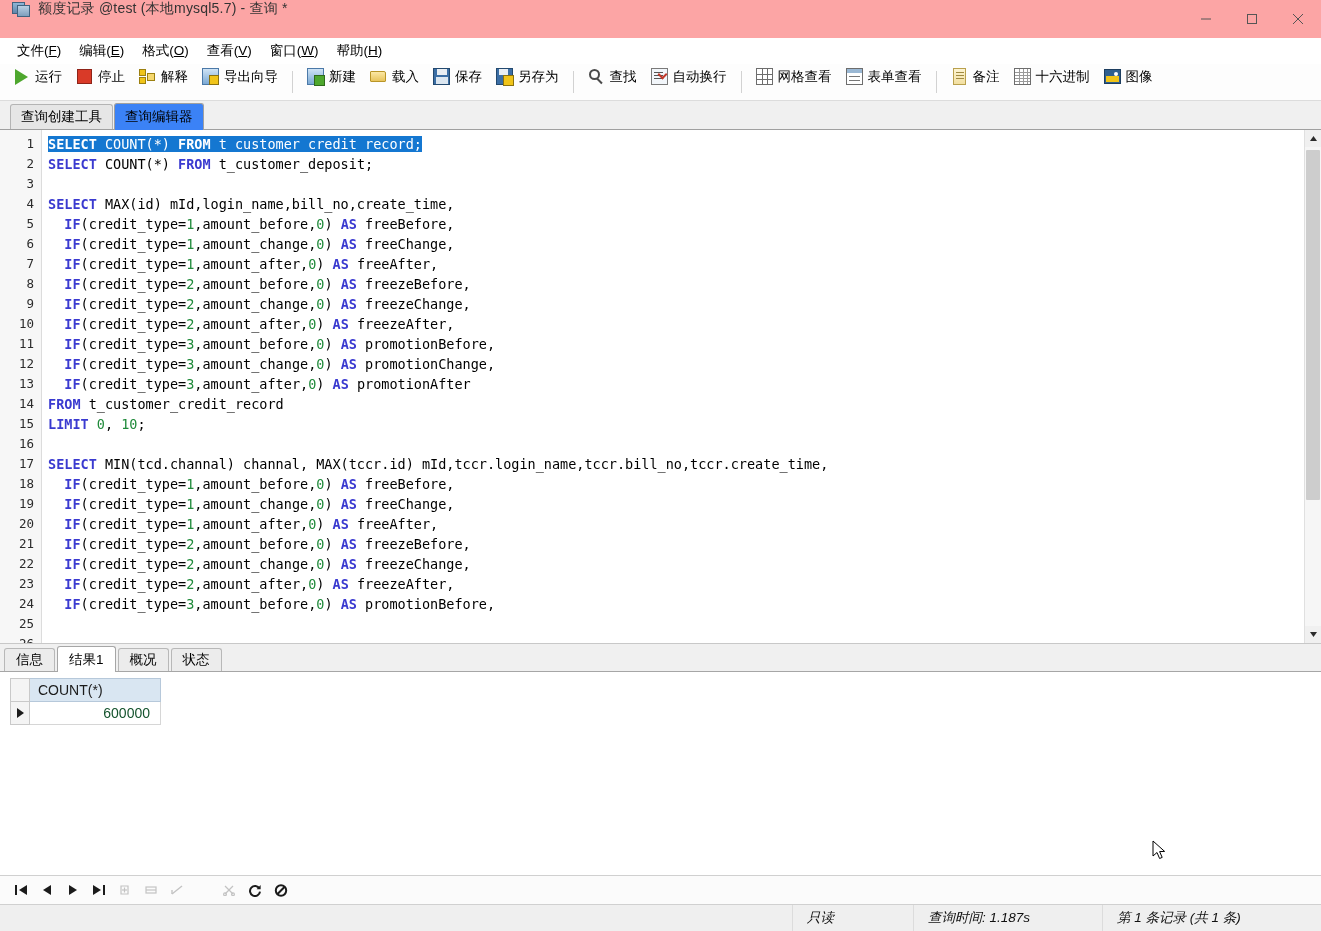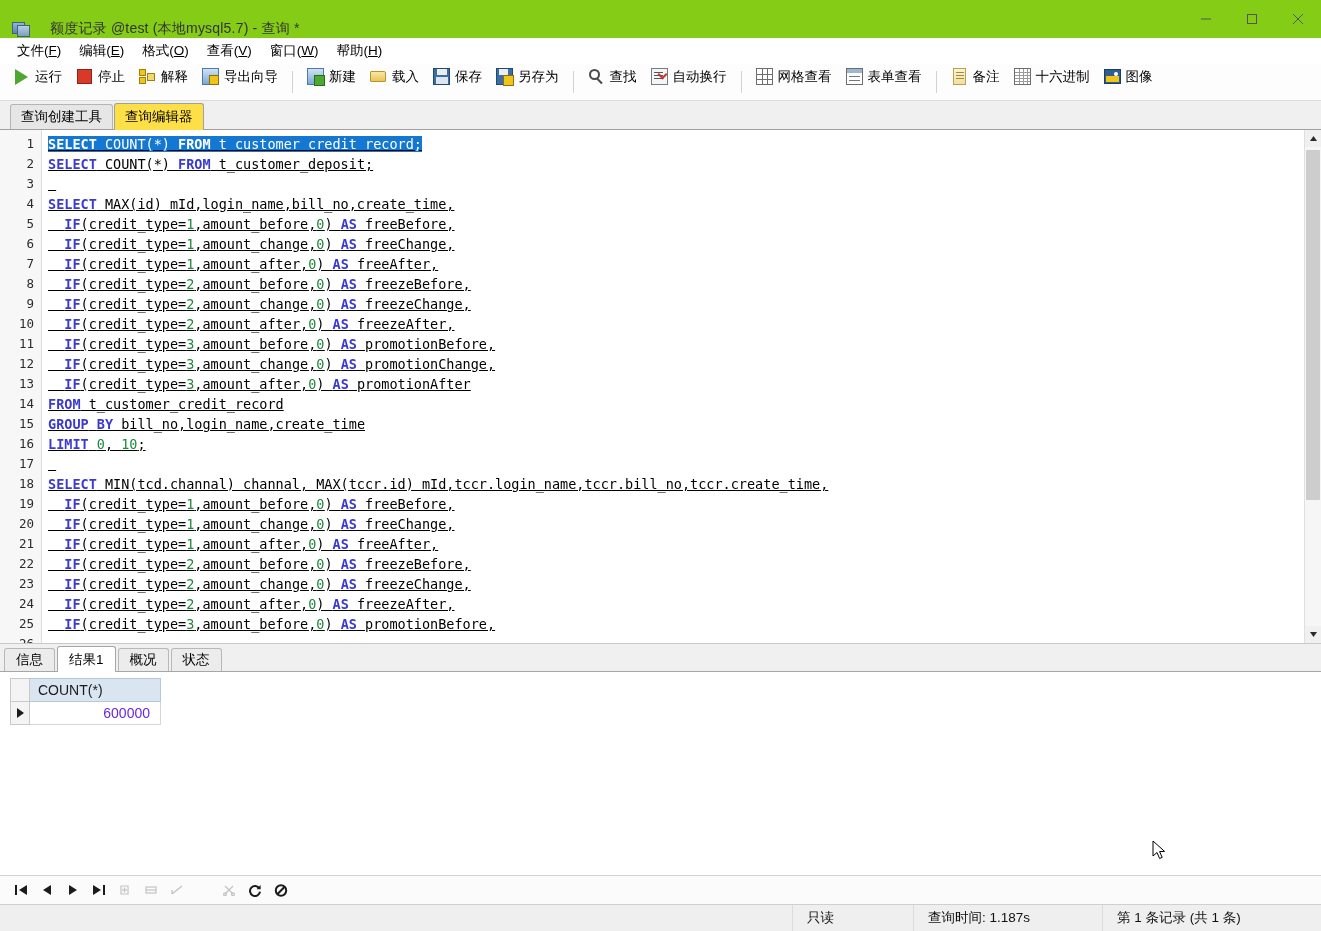--- a/index.html
+++ b/index.html
@@ -6,21 +6,21 @@
   body{
     width:1321px;height:931px;overflow:hidden;
     background:#ffffff;
     font-family:"Liberation Sans","DejaVu Sans",sans-serif;
     font-size:13px;color:#000;
     -webkit-font-smoothing:antialiased;
   }
   .app{position:relative;width:1321px;height:931px;display:flex;flex-direction:column;background:#ffffff;}
 
   
-  .titlebar{height:38px;flex:0 0 38px;display:flex;align-items:flex-end;background:#84cc16;position:relative;gap:12px;}
+  .titlebar{height:38px;flex:0 0 38px;display:flex;align-items:flex-start;background:#fca5a5;position:relative;}
   .title-icon{width:18px;height:18px;margin-left:12px;margin-right:8px;position:relative;flex:0 0 18px;}
   .title-icon .db1{position:absolute;left:0;top:2px;width:13px;height:12px;background:linear-gradient(#8fb6d6,#5f86ab);border:1px solid #41627f;box-sizing:border-box;}
   .title-icon .db2{position:absolute;left:5px;top:5px;width:13px;height:12px;background:linear-gradient(#b9cfe3,#7e9fbd);border:1px solid #41627f;box-sizing:border-box;}
   .title-text{font-size:14px;color:#333;white-space:nowrap;letter-spacing:.2px;}
   .wincontrols{position:absolute;right:0;top:0;height:38px;display:flex;}
   .wc{width:46px;height:38px;display:flex;align-items:center;justify-content:center;}
   .wc svg{display:block;}
 
   
   .menubar{height:26px;flex:0 0 26px;display:flex;align-items:center;padding-left:8px;background:#ffffff;}
@@ -79,28 +79,28 @@
       linear-gradient(#9a9a9a,#9a9a9a) 12px 0/1px 100% no-repeat,#fff;}
   .ic-img{position:absolute;inset:1px 0;background:#2f5f8f;border:1px solid #1d3e60;box-sizing:border-box;}
   .ic-img::before{content:"";position:absolute;left:1px;bottom:1px;width:13px;height:6px;background:#f0c419;}
   .ic-img::after{content:"";position:absolute;right:2px;top:2px;width:4px;height:4px;border-radius:50%;background:#fff;}
 
   
   .edtabs{height:28px;flex:0 0 28px;display:flex;align-items:flex-end;background:#f0f0f0;border-bottom:1px solid #a0a0a0;padding-left:10px;}
   .edtab{height:24px;display:flex;align-items:center;padding:0 10px;font-size:13.5px;
       background:#e6e6e6;border:1px solid #b4b4b4;border-bottom:none;margin-right:1px;
       border-radius:3px 3px 0 0;color:#000;cursor:default;}
-  .edtab.active{background:#fde047;height:26px;border-color:#a0a0a0;position:relative;z-index:2;margin-bottom:-1px;text-align:right;}
+  .edtab.active{background:#3b82f6;height:26px;border-color:#a0a0a0;position:relative;z-index:2;margin-bottom:-1px;text-align:right;}
 
   
   .editorwrap{flex:0 0 513px;display:flex;position:relative;background:#fff;border-bottom:1px solid #c8c8c8;overflow:hidden;}
   .gutter{flex:0 0 42px;background:#f7f7f7;border-right:1px solid #dcdcdc;padding-top:4px;box-sizing:border-box;}
   .gline{height:20px;line-height:20px;text-align:right;padding-right:7px;
       font-family:"DejaVu Sans Mono","Liberation Mono",monospace;font-size:12.5px;color:#2b2b2b;}
-  .code{flex:1 1 auto;padding-top:4px;padding-left:6px;box-sizing:border-box;overflow:hidden;position:relative;text-decoration:underline;}
+  .code{flex:1 1 auto;padding-top:4px;padding-left:6px;box-sizing:border-box;overflow:hidden;position:relative;}
   .cline{height:20px;line-height:20px;white-space:pre;
       font-family:"DejaVu Sans Mono","Liberation Mono",monospace;font-size:13.5px;color:#000;}
   .kw{color:#3a3ad0;font-weight:bold;}
   .num{color:#1f8a3a;}
   .sel{background:#1477d1;color:#ffffff;}
   .sel .kw{color:#ffffff;}
 
   
   .vscroll{position:absolute;right:0;top:0;width:17px;height:100%;background:#f6f6f6;border-left:1px solid #e0e0e0;box-sizing:border-box;}
   .vs-btn{height:17px;display:flex;align-items:center;justify-content:center;background:#f0f0f0;}
@@ -113,29 +113,29 @@
       background:#ececec;border:1px solid #b8b8b8;border-bottom:none;margin-right:2px;border-radius:3px 3px 0 0;cursor:default;}
   .restab.active{background:#ffffff;height:25px;border-color:#a6a6a6;margin-bottom:-1px;position:relative;z-index:2;}
 
   
   .gridarea{flex:1 1 auto;background:#ffffff;position:relative;padding:6px 0 0 10px;box-sizing:border-box;overflow:hidden;}
   .gtable{border-collapse:collapse;}
   .gcorner{width:16px;background:#f4f4f4;border:1px solid #c9c9c9;}
   .gth{background:#d9e6f2;border:1px solid #b6c8da;padding:3px 8px;font-size:14px;text-align:left;font-weight:normal;color:#1b1b1b;min-width:110px;}
   .growhdr{width:16px;background:#f4f4f4;border:1px solid #c9c9c9;text-align:center;vertical-align:middle;}
   .growhdr .arrow{width:0;height:0;border-left:7px solid #1b1b1b;border-top:5px solid transparent;border-bottom:5px solid transparent;margin:0 auto;}
-  .gtd{background:#ffffff;border:1px solid #d6d6d6;padding:3px 10px;font-size:14px;text-align:right;min-width:110px;color:#6d28d9;}
+  .gtd{background:#ffffff;border:1px solid #d6d6d6;padding:3px 10px;font-size:14px;text-align:right;min-width:110px;color:#14532d;}
 
   
   .navbar{height:28px;flex:0 0 28px;display:flex;align-items:center;background:#fbfbfb;border-top:1px solid #d0d0d0;padding-left:8px;}
   .nb{width:26px;height:22px;display:flex;align-items:center;justify-content:center;cursor:default;}
   .nb svg{display:block;}
 
   
-  .statusbar{height:26px;flex:0 0 26px;display:flex;align-items:flex-start;background:#efefef;border-top:1px solid #d0d0d0;font-size:13.5px;color:#111;}
+  .statusbar{height:26px;flex:0 0 26px;display:flex;align-items:flex-start;background:#efefef;border-top:1px solid #d0d0d0;font-size:13.5px;color:#111;font-style:italic;}
   .sb-spacer{flex:1 1 auto;}
   .sb-cell{height:26px;display:flex;align-items:center;padding:0 14px;border-left:1px solid #dcdcdc;white-space:nowrap;}
   .sb-cell.first{border-left:1px solid #dcdcdc;}
 
   
   .cursor{position:absolute;pointer-events:none;z-index:50;}
 </style>
 </head>
 <body>
 
@@ -323,21 +323,20 @@
         <div class="cline"><span>  </span><span class="kw">IF</span><span>(credit_type=</span><span class="num">1</span><span>,amount_before,</span><span class="num">0</span><span>) </span><span class="kw">AS</span><span> freeBefore,</span></div>
         <div class="cline"><span>  </span><span class="kw">IF</span><span>(credit_type=</span><span class="num">1</span><span>,amount_change,</span><span class="num">0</span><span>) </span><span class="kw">AS</span><span> freeChange,</span></div>
         <div class="cline"><span>  </span><span class="kw">IF</span><span>(credit_type=</span><span class="num">1</span><span>,amount_after,</span><span class="num">0</span><span>) </span><span class="kw">AS</span><span> freeAfter,</span></div>
         <div class="cline"><span>  </span><span class="kw">IF</span><span>(credit_type=</span><span class="num">2</span><span>,amount_before,</span><span class="num">0</span><span>) </span><span class="kw">AS</span><span> freezeBefore,</span></div>
         <div class="cline"><span>  </span><span class="kw">IF</span><span>(credit_type=</span><span class="num">2</span><span>,amount_change,</span><span class="num">0</span><span>) </span><span class="kw">AS</span><span> freezeChange,</span></div>
         <div class="cline"><span>  </span><span class="kw">IF</span><span>(credit_type=</span><span class="num">2</span><span>,amount_after,</span><span class="num">0</span><span>) </span><span class="kw">AS</span><span> freezeAfter,</span></div>
         <div class="cline"><span>  </span><span class="kw">IF</span><span>(credit_type=</span><span class="num">3</span><span>,amount_before,</span><span class="num">0</span><span>) </span><span class="kw">AS</span><span> promotionBefore,</span></div>
         <div class="cline"><span>  </span><span class="kw">IF</span><span>(credit_type=</span><span class="num">3</span><span>,amount_change,</span><span class="num">0</span><span>) </span><span class="kw">AS</span><span> promotionChange,</span></div>
         <div class="cline"><span>  </span><span class="kw">IF</span><span>(credit_type=</span><span class="num">3</span><span>,amount_after,</span><span class="num">0</span><span>) </span><span class="kw">AS</span><span> promotionAfter</span></div>
         <div class="cline"><span class="kw">FROM</span><span> t_customer_credit_record</span></div>
-        <div class="cline"><span class="kw">GROUP</span><span> </span><span class="kw">BY</span><span> bill_no,login_name,create_time</span></div>
         <div class="cline"><span class="kw">LIMIT</span><span> </span><span class="num">0</span><span>, </span><span class="num">10</span><span>;</span></div>
         <div class="cline">&nbsp;</div>
         <div class="cline"><span class="kw">SELECT</span><span> MIN(tcd.channal) channal, MAX(tccr.id) mId,tccr.login_name,tccr.bill_no,tccr.create_time,</span></div>
         <div class="cline"><span>  </span><span class="kw">IF</span><span>(credit_type=</span><span class="num">1</span><span>,amount_before,</span><span class="num">0</span><span>) </span><span class="kw">AS</span><span> freeBefore,</span></div>
         <div class="cline"><span>  </span><span class="kw">IF</span><span>(credit_type=</span><span class="num">1</span><span>,amount_change,</span><span class="num">0</span><span>) </span><span class="kw">AS</span><span> freeChange,</span></div>
         <div class="cline"><span>  </span><span class="kw">IF</span><span>(credit_type=</span><span class="num">1</span><span>,amount_after,</span><span class="num">0</span><span>) </span><span class="kw">AS</span><span> freeAfter,</span></div>
         <div class="cline"><span>  </span><span class="kw">IF</span><span>(credit_type=</span><span class="num">2</span><span>,amount_before,</span><span class="num">0</span><span>) </span><span class="kw">AS</span><span> freezeBefore,</span></div>
         <div class="cline"><span>  </span><span class="kw">IF</span><span>(credit_type=</span><span class="num">2</span><span>,amount_change,</span><span class="num">0</span><span>) </span><span class="kw">AS</span><span> freezeChange,</span></div>
         <div class="cline"><span>  </span><span class="kw">IF</span><span>(credit_type=</span><span class="num">2</span><span>,amount_after,</span><span class="num">0</span><span>) </span><span class="kw">AS</span><span> freezeAfter,</span></div>
         <div class="cline"><span>  </span><span class="kw">IF</span><span>(credit_type=</span><span class="num">3</span><span>,amount_before,</span><span class="num">0</span><span>) </span><span class="kw">AS</span><span> promotionBefore,</span></div>

